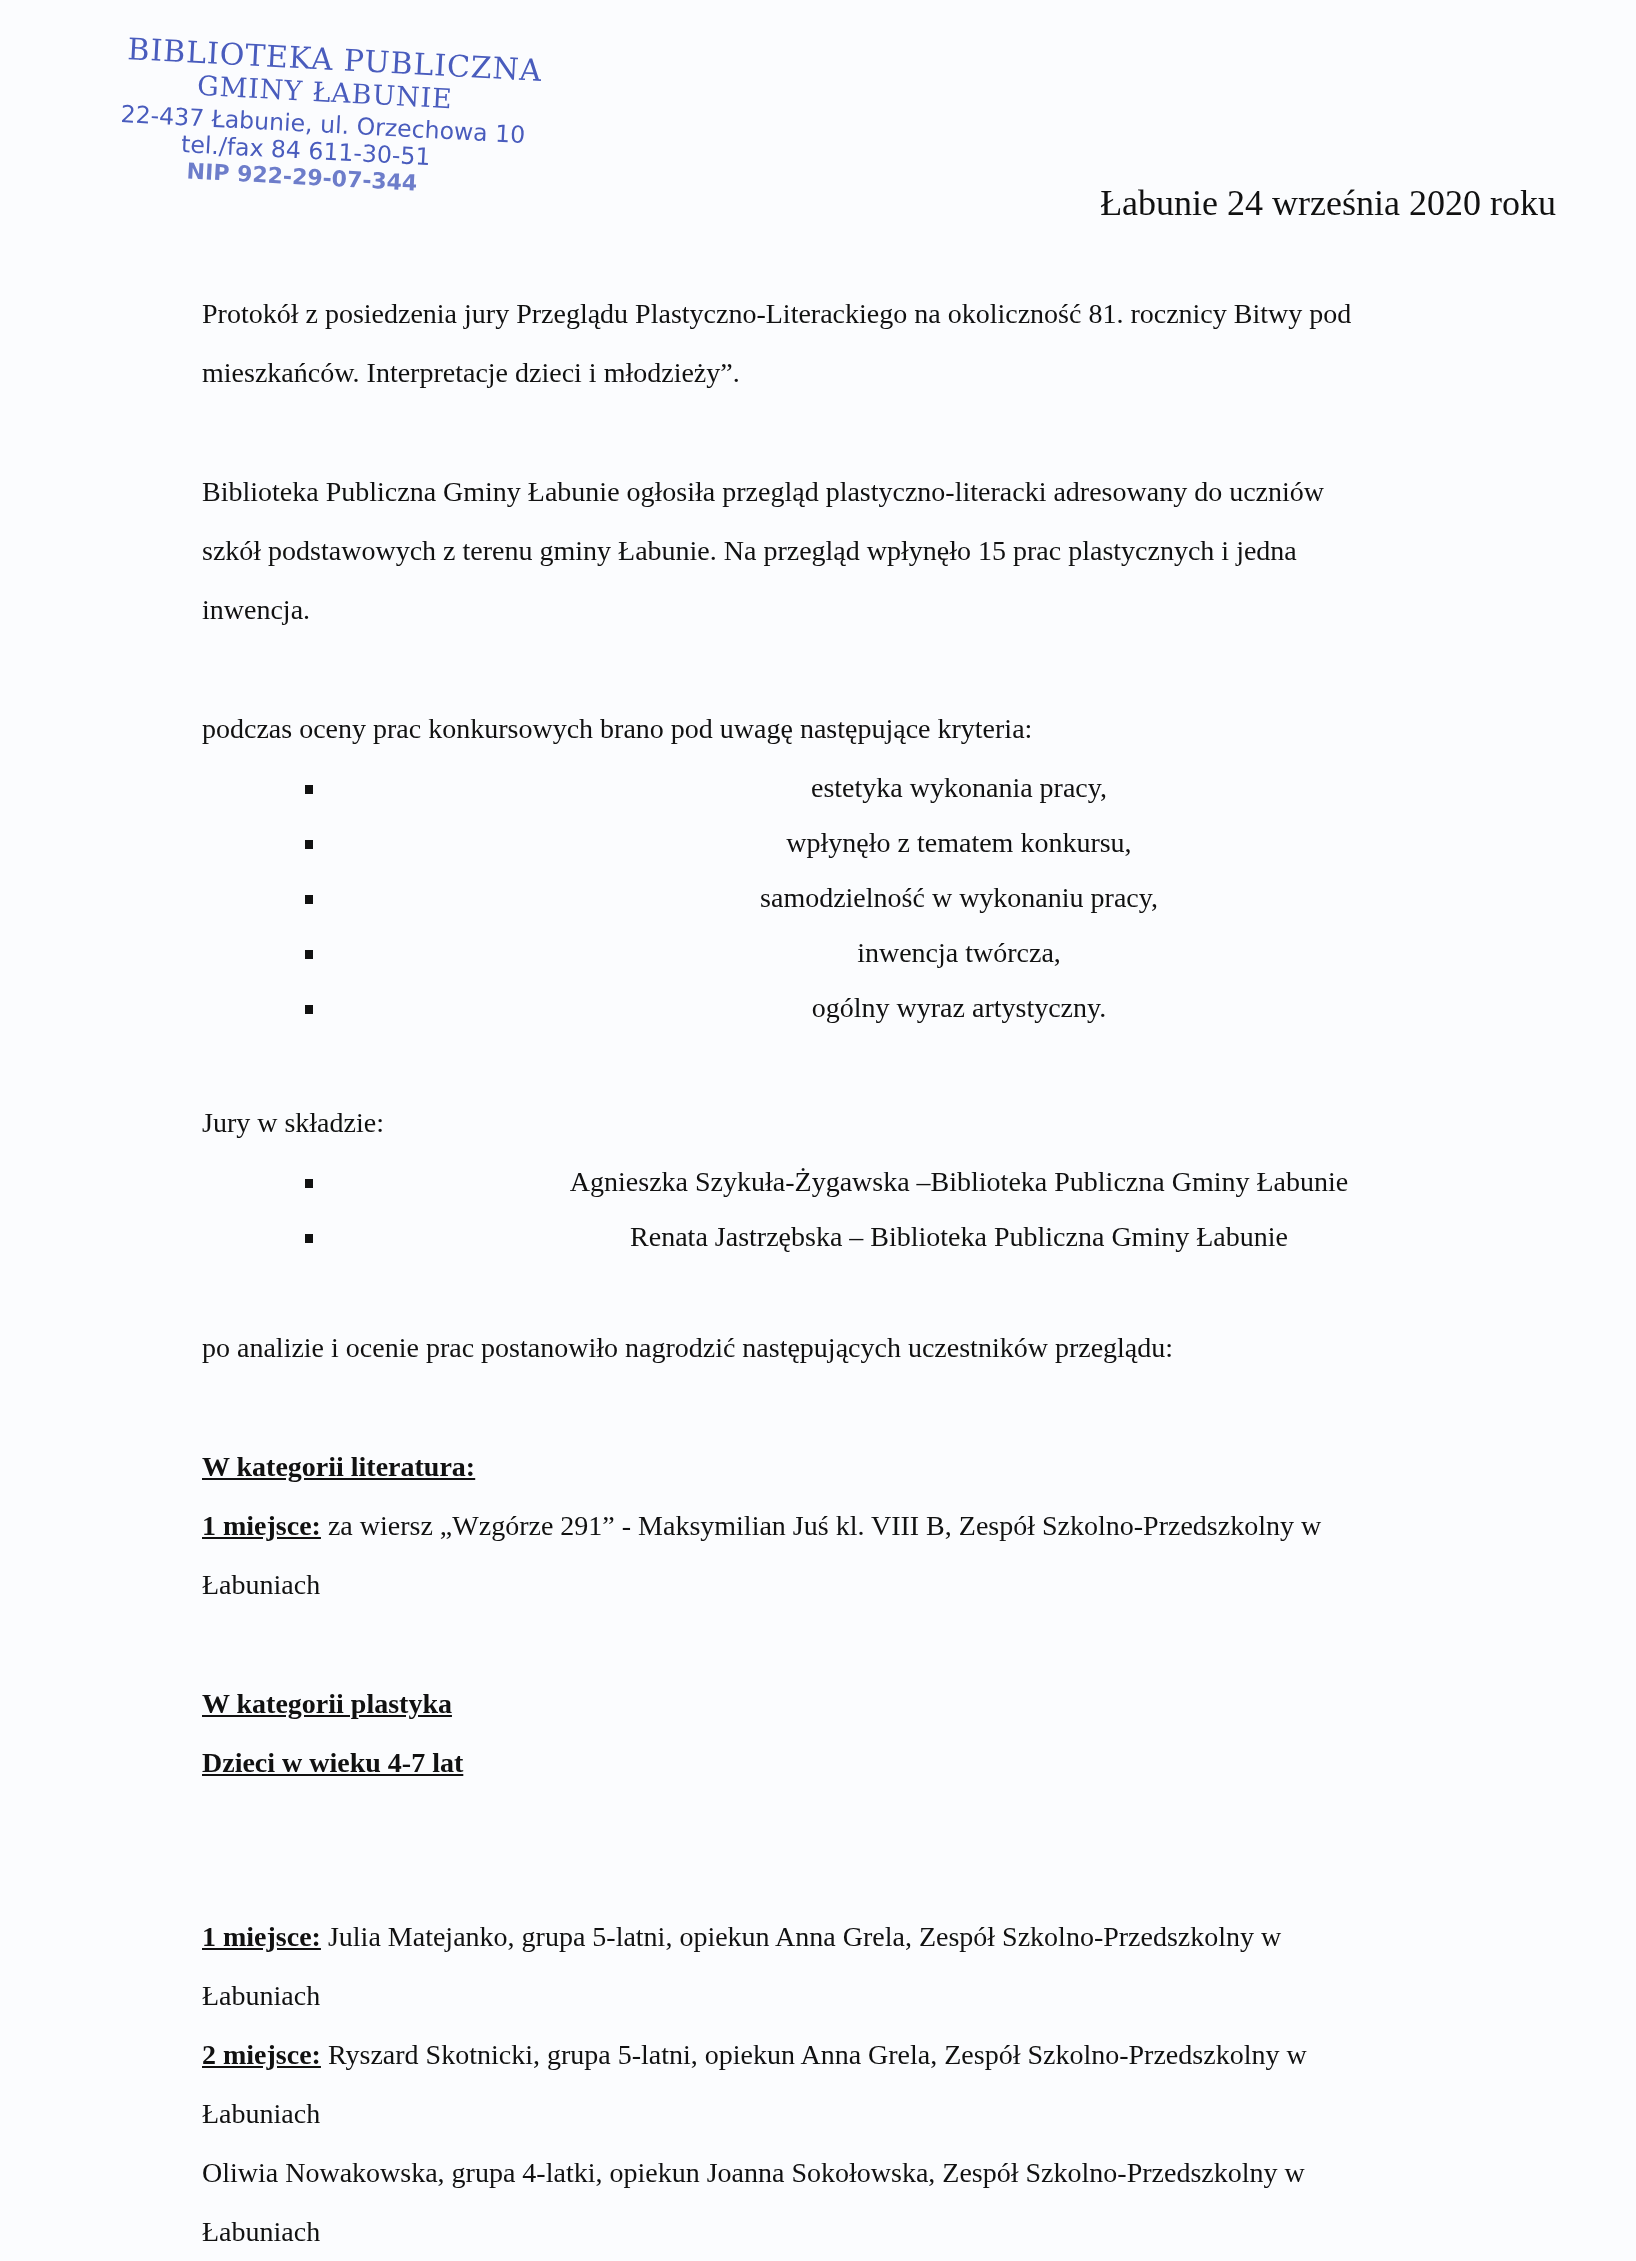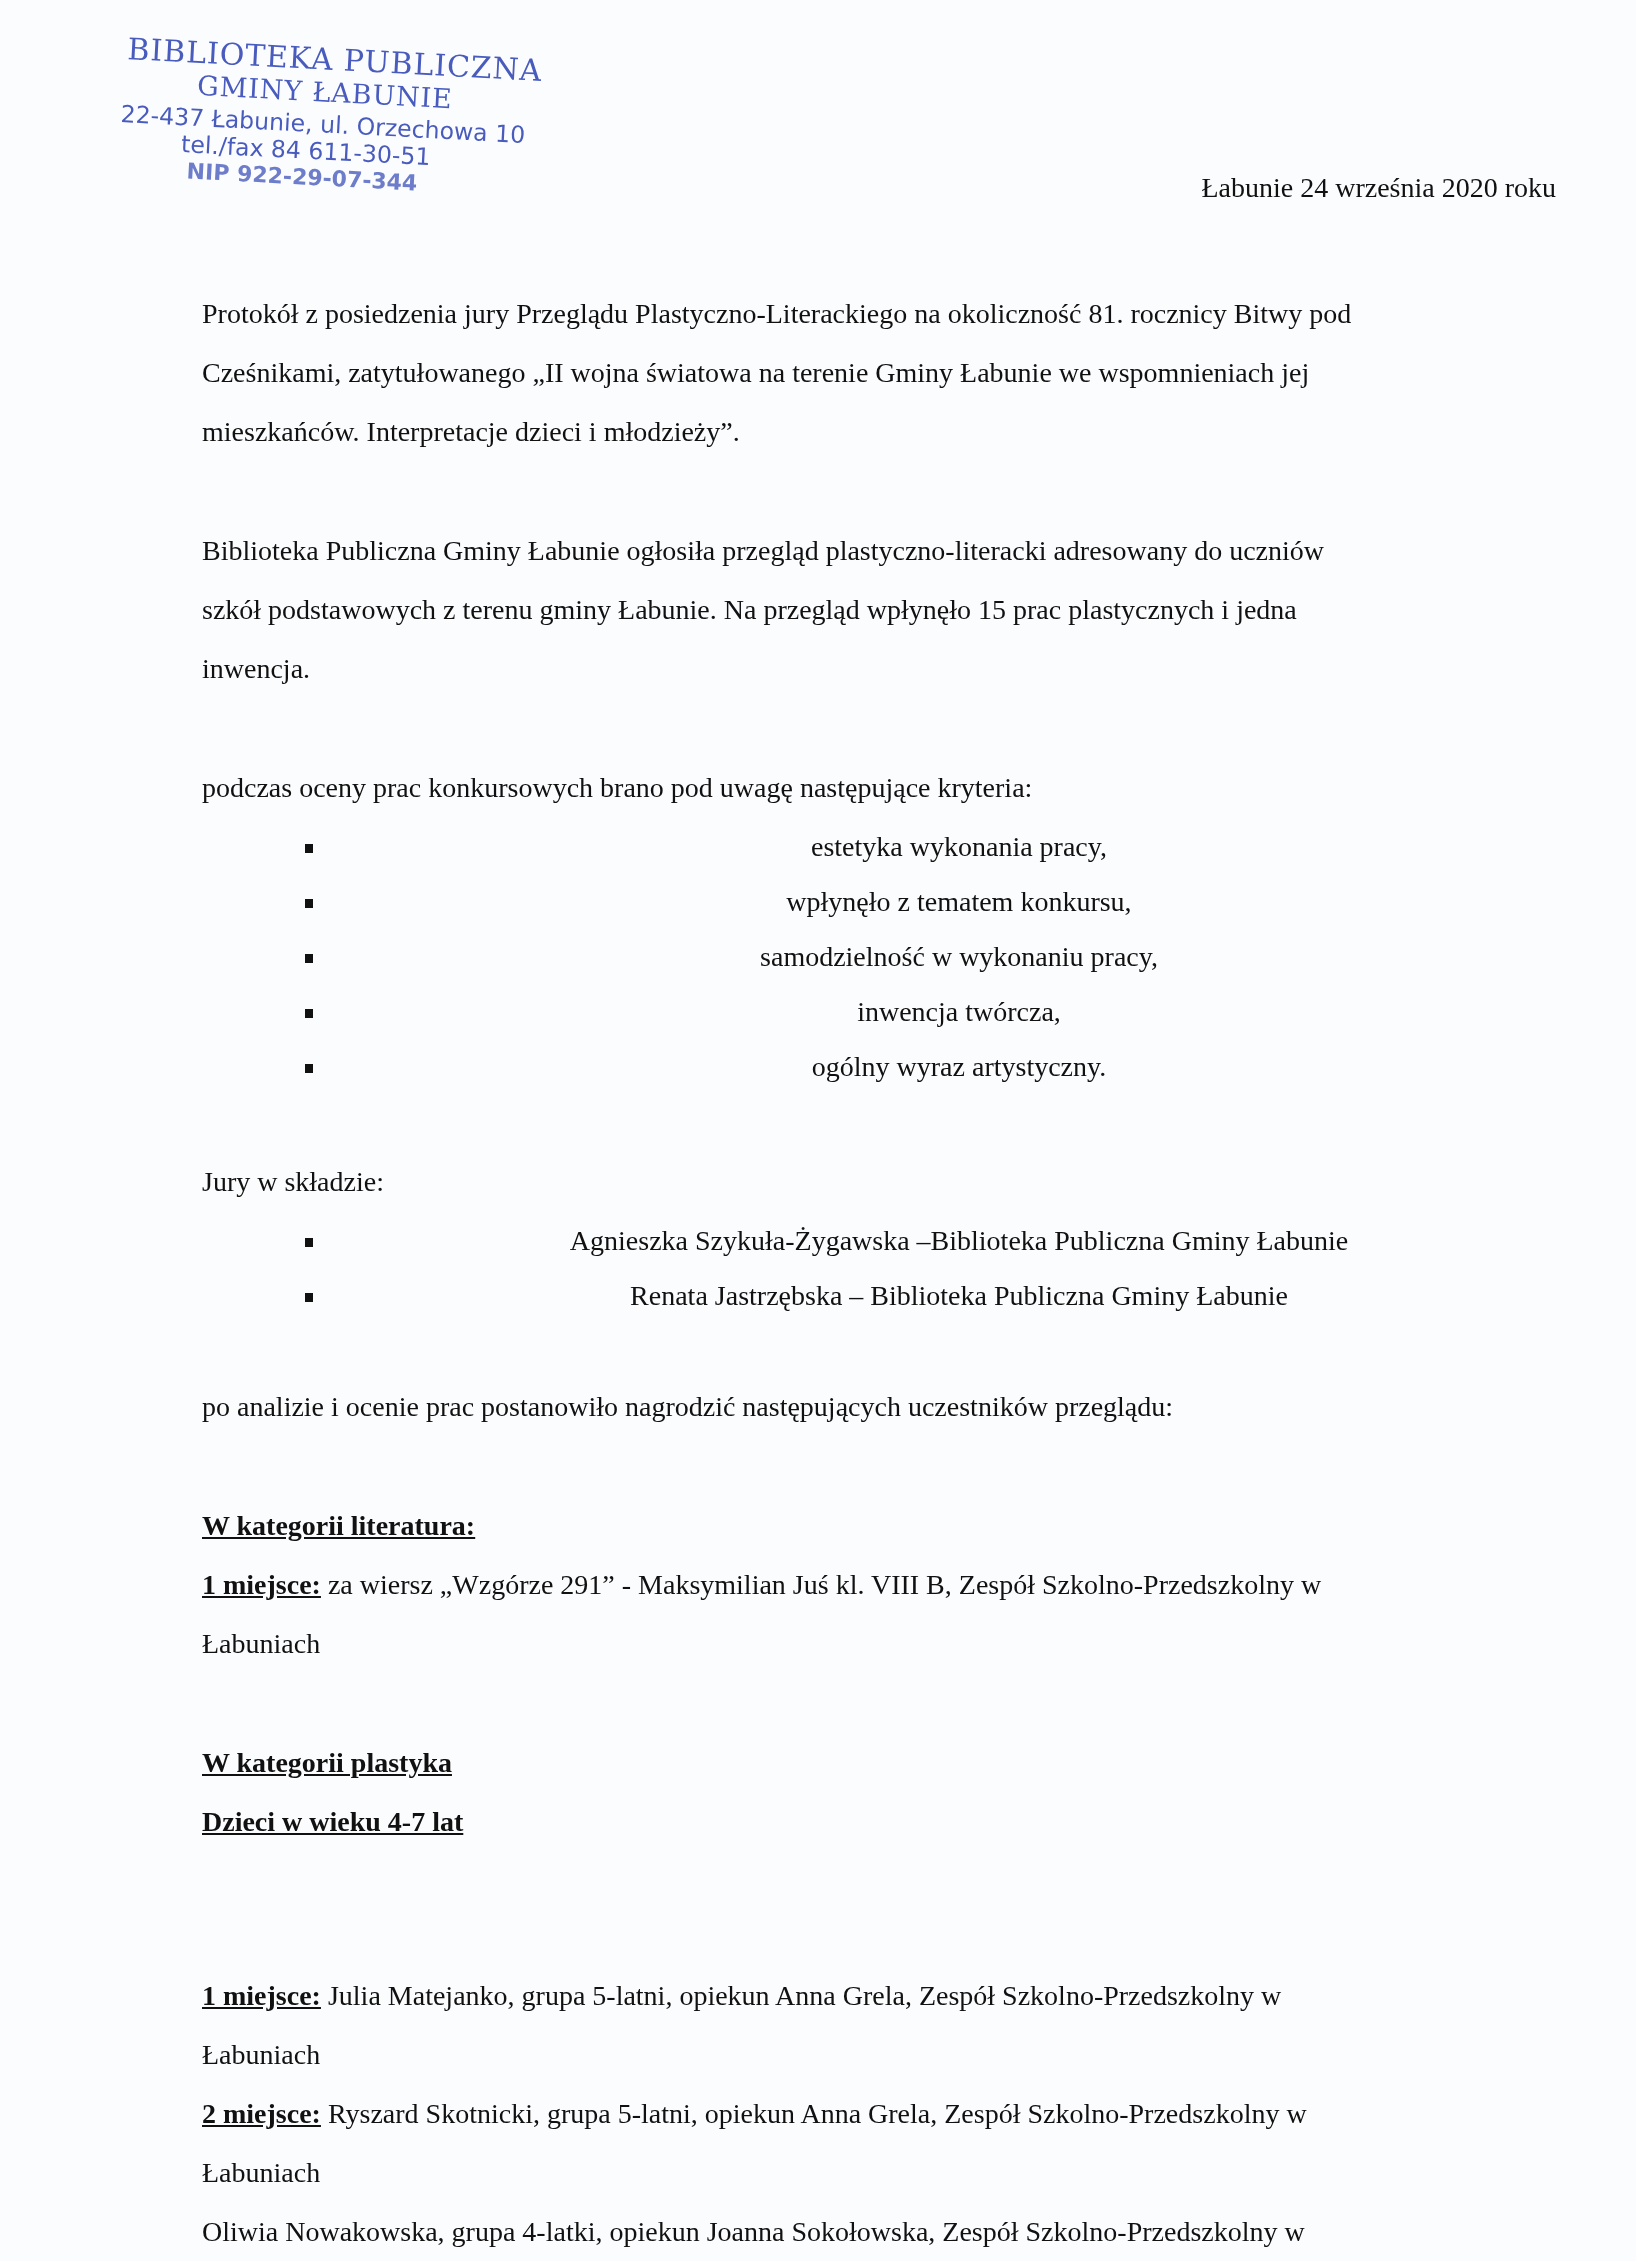--- a/index.html
+++ b/index.html
@@ -26,22 +26,22 @@
     }
     .stamp .l1 { position: absolute; left: 3.6px; top: 0px; font-size: 30px; letter-spacing: 0.9px; font-family: "DejaVu Serif", serif; }
     .stamp .l2 { position: absolute; left: 75px; top: 35px; font-size: 27px; letter-spacing: 0.9px; font-family: "DejaVu Serif", serif; }
     .stamp .l3 { position: absolute; left: 0px; top: 69px; font-size: 23.6px; }
     .stamp .l4 { position: absolute; left: 62px; top: 96px; font-size: 23.6px; }
     .stamp .l5 { position: absolute; left: 69px; top: 124px; font-size: 22px; font-weight: bold; opacity: 0.8; }
 
     .date {
       position: absolute;
       right: 80px;
-      top: 172px;
-      font-size: 28px;
+      top: 182px;
+      font-size: 36px;
     }
     .content {
       position: absolute;
       left: 198px;
       top: 282px;
       width: 1364px;
       font-size: 28px;
       line-height: 55px;
     }
     .content p { margin: 4px; }
@@ -75,21 +75,20 @@
   <div class="l3">22-437 Łabunie, ul. Orzechowa 10</div>
   <div class="l4">tel./fax 84 611-30-51</div>
   <div class="l5">NIP 922-29-07-344</div>
 </div>
 
 <div class="date">Łabunie 24 września 2020 roku</div>
 
 <div class="content">
   <section>
     <p>Protokół z posiedzenia jury Przeglądu Plastyczno-Literackiego na okoliczność 81. rocznicy Bitwy pod</p>
-    <p>Cześnikami, zatytułowanego „II wojna światowa na terenie Gminy Łabunie we wspomnieniach jej</p>
     <p>mieszkańców. Interpretacje dzieci i młodzieży”.</p>
   </section>
 
   <div class="gap-lg"></div>
 
   <section style="margin-top:-22px">
     <p>Biblioteka Publiczna Gminy Łabunie ogłosiła przegląd plastyczno-literacki adresowany do uczniów</p>
     <p>szkół podstawowych z terenu gminy Łabunie. Na przegląd wpłynęło 15 prac plastycznych i jedna</p>
     <p>inwencja.</p>
   </section>

